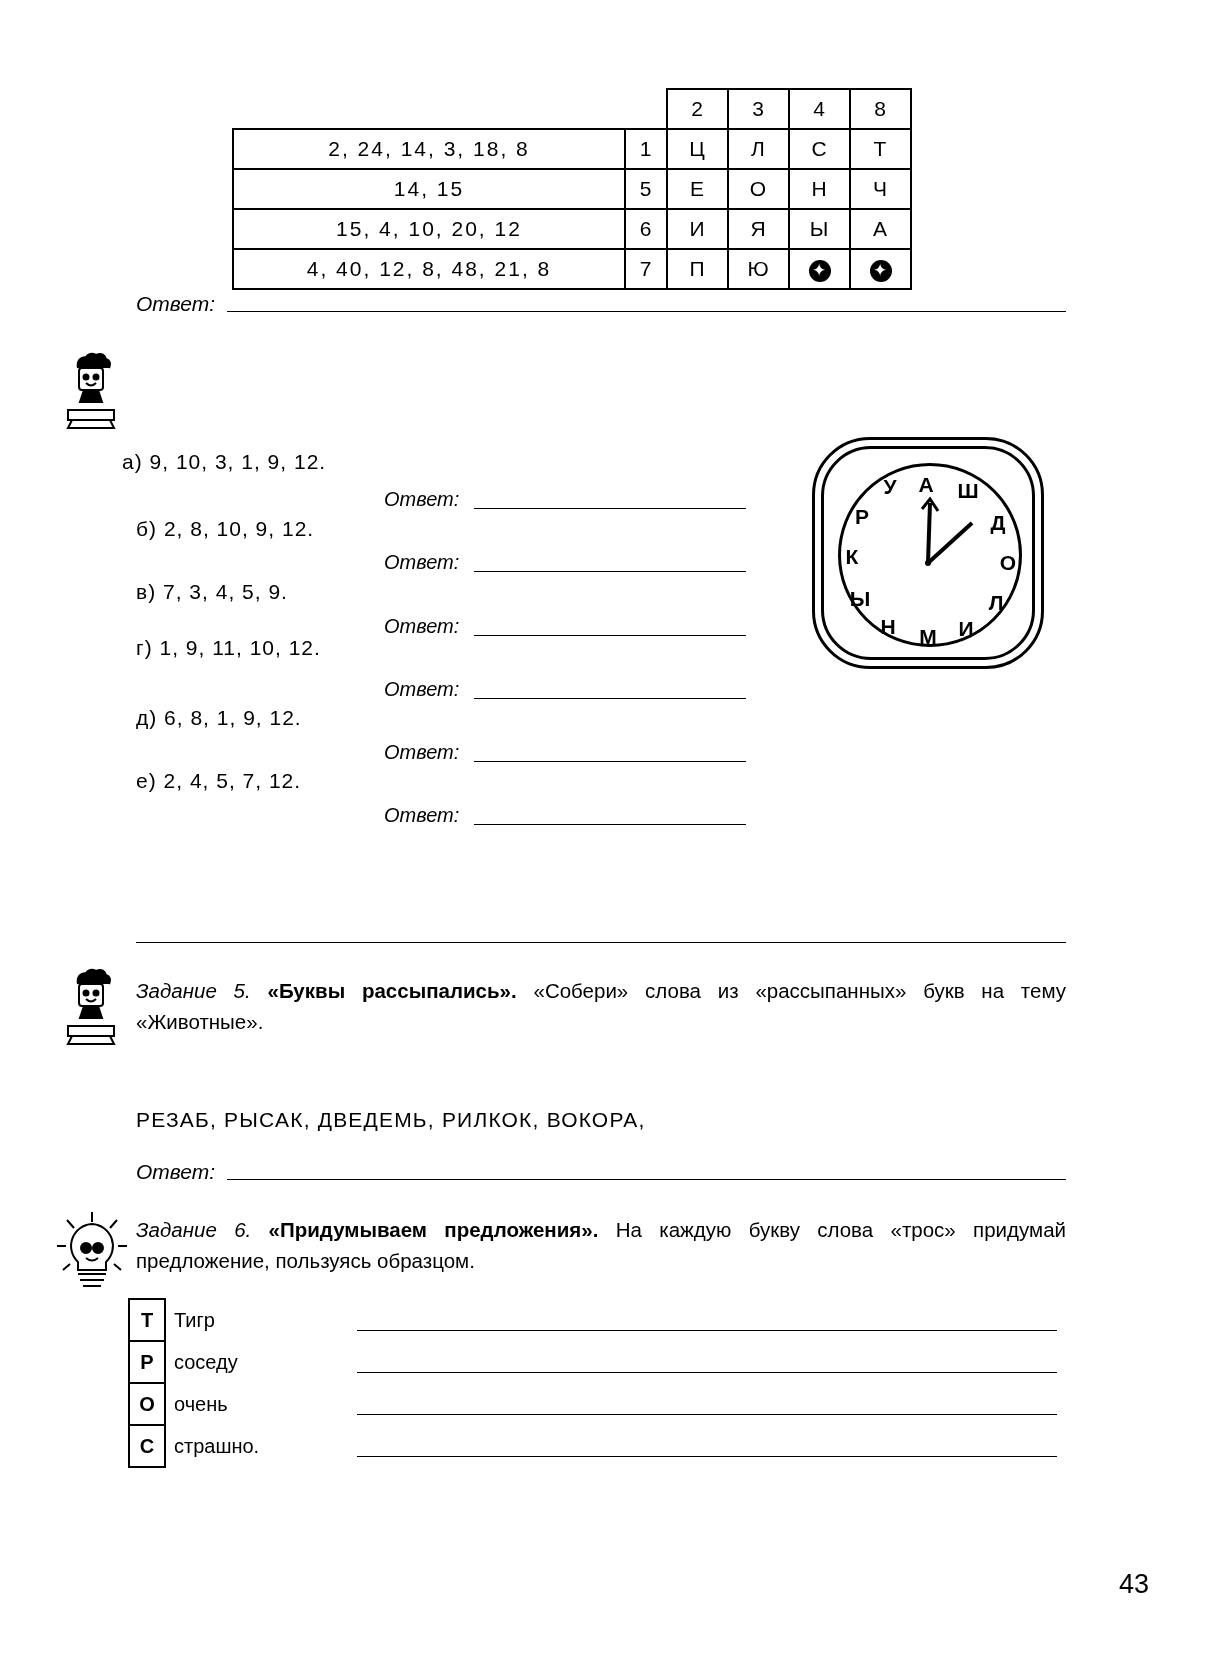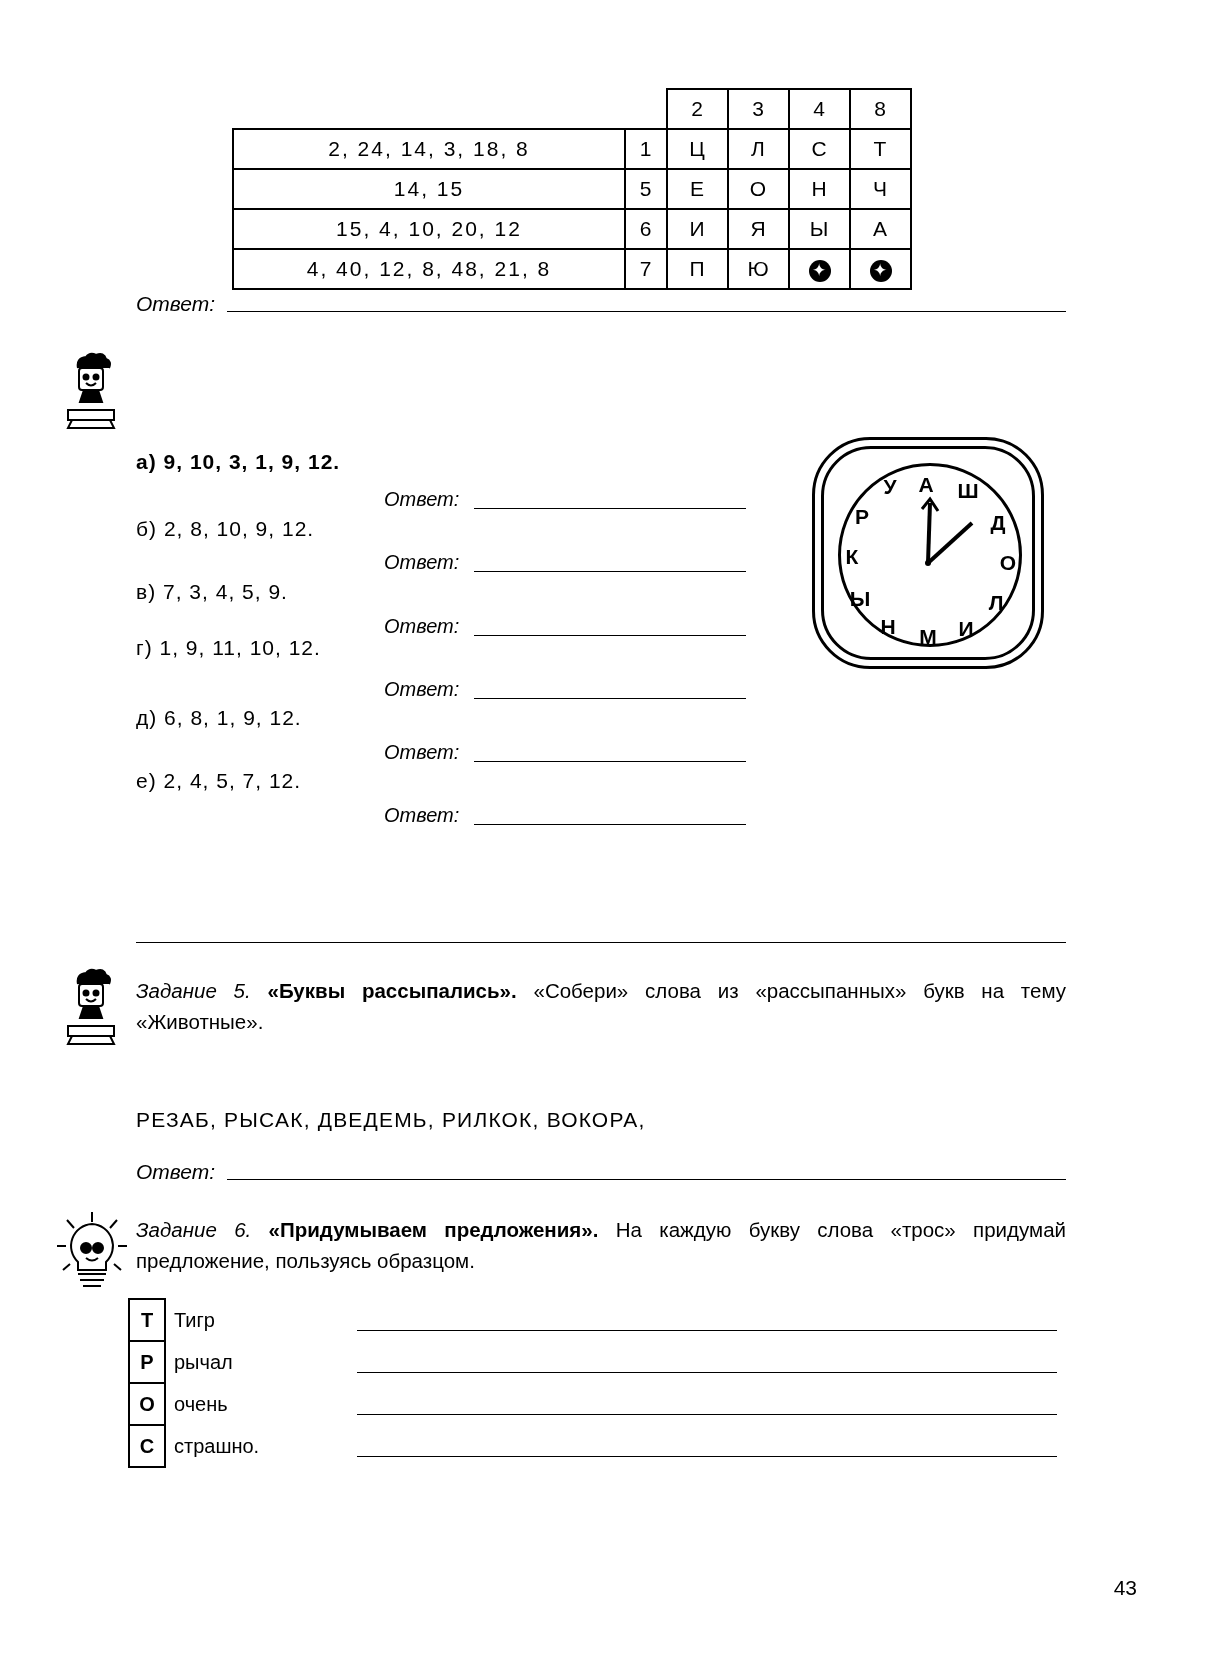--- a/index.html
+++ b/index.html
@@ -181,23 +181,23 @@
     top: 10px;
   }
 
   
   .divider {
     position: absolute;
     border-top: 1.5px solid #000;
   }
   .pageno {
     position: absolute;
-    right: 92px;
+    right: 80px;
     bottom: 72px;
-    font-size: 21px;
+    font-size: 27px;
   }
 
   
   .item-left {
     position: absolute;
     font-size: 21px;
     letter-spacing: 1px;
   }
   .item-otvet {
     position: absolute;
@@ -275,21 +275,21 @@
       <circle cx="34" cy="25" r="2.5" fill="#000"></circle>
       <path d="M24 31 q5 5 10 0"></path>
       <path d="M22 38 l-4 12 h22 l-4 -12 z" fill="#000"></path>
       <rect x="6" y="58" width="46" height="10" fill="#fff"></rect>
       <path d="M6 58 h46 v10 h-46 z"></path>
       <path d="M10 68 l-4 8 h46 l-4 -8"></path>
     </g>
   </svg>
 
 
-  <div class="item-left" style="left:136px; top:450px;font-weight:bold;">
+  <div class="item-left" style="left:122px; top:450px;">
     <span>а)</span>
     <span>9,  10,  3,  1,  9,  12.</span>
   </div>
   <div class="item-otvet" style="left:384px; top:488px;">Ответ:</div>
   <div class="item-line" style="left:474px; top:508px;"></div>
 
   <div class="item-left" style="left:136px; top:517px;">
     <span>б)</span>
     <span>2,  8,  10,  9,  12.</span>
   </div>
@@ -398,21 +398,21 @@
       <tbody>
           <tr>
         <td class="lt">Т</td>
         <td class="wd">Тигр</td>
         <td class="ln">
               <span></span>
             </td>
       </tr>
       <tr>
         <td class="lt">Р</td>
-        <td class="wd">рычал</td>
+        <td class="wd">соседу</td>
         <td class="ln">
               <span></span>
             </td>
       </tr>
       <tr>
         <td class="lt">О</td>
         <td class="wd">очень</td>
         <td class="ln">
               <span></span>
             </td>

